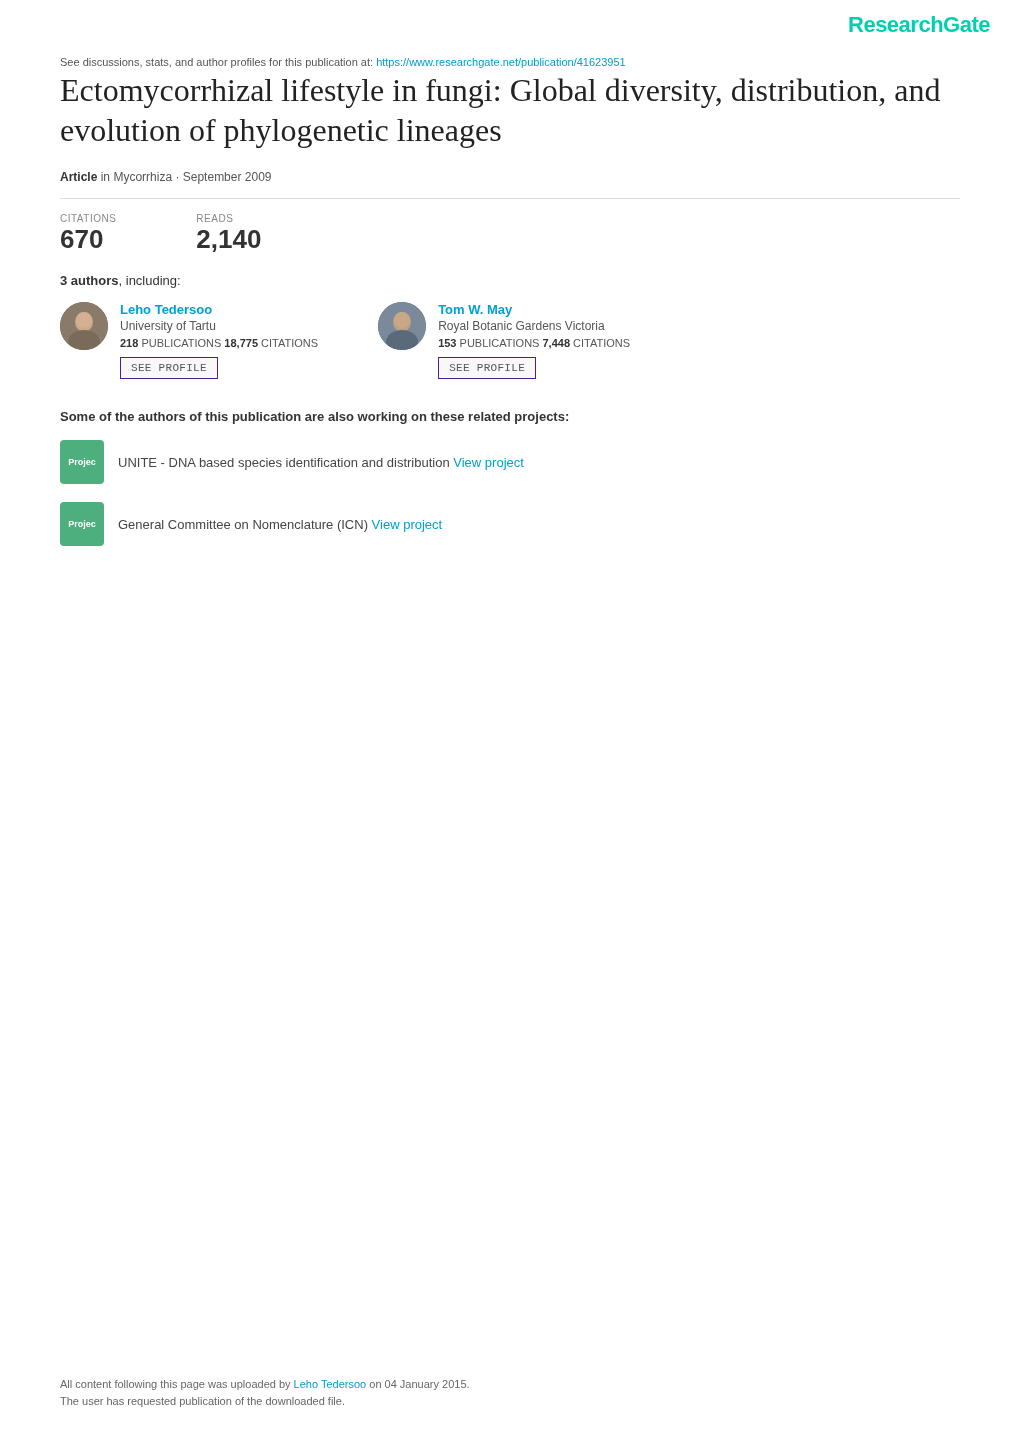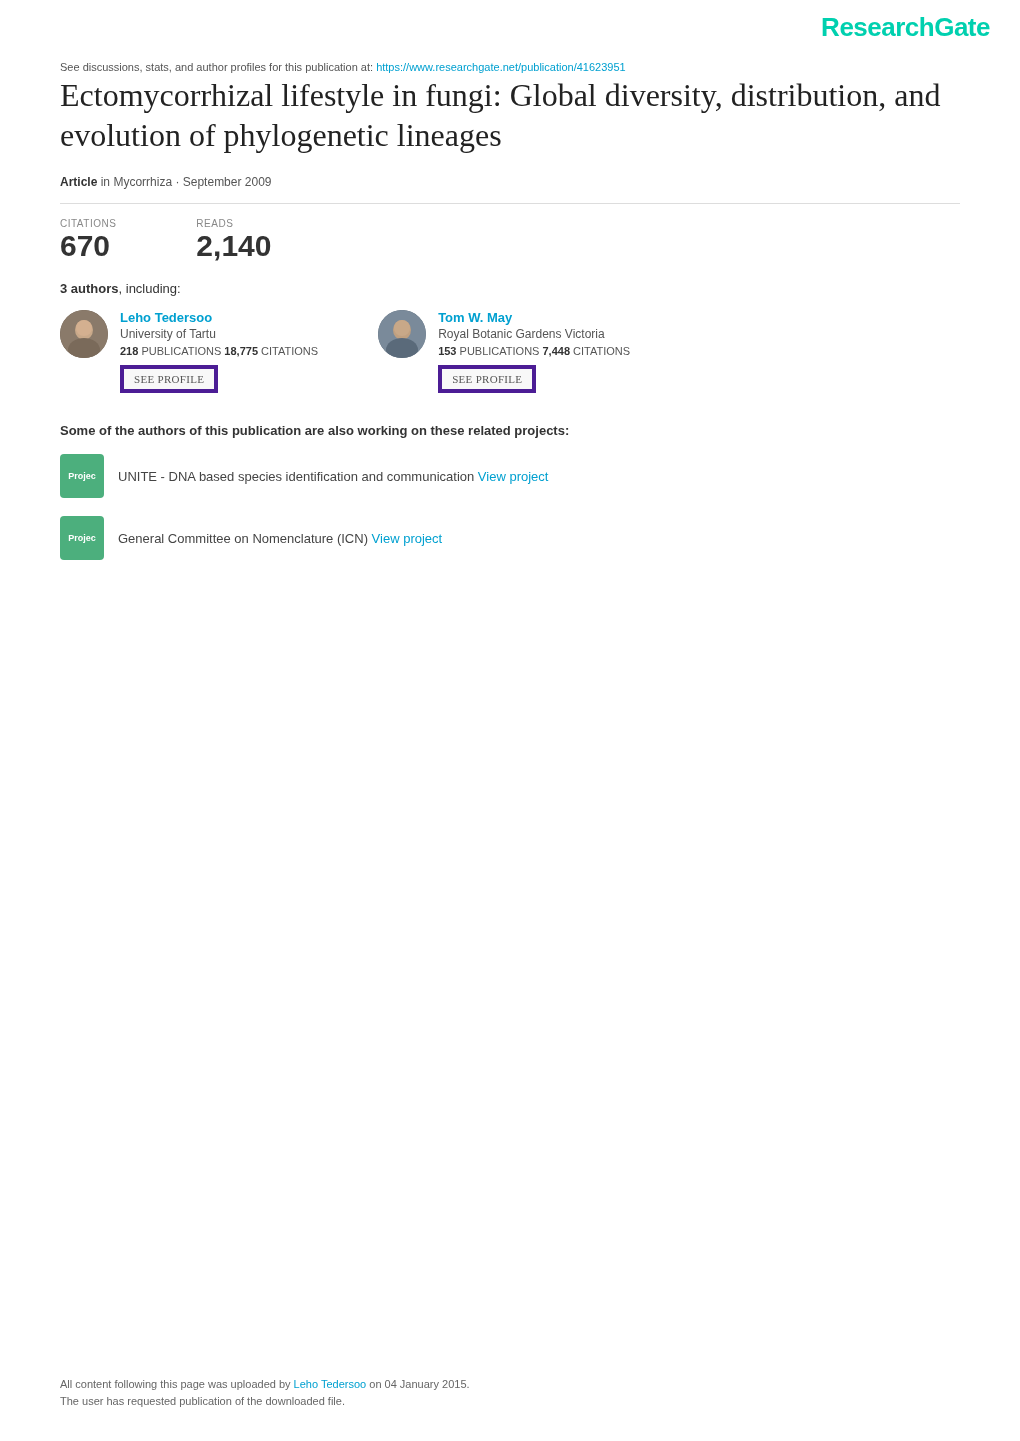--- a/index.html
+++ b/index.html
@@ -12,21 +12,21 @@
       min-height: 1441px;
       position: relative;
     }
     .header-bar {
       display: flex;
       justify-content: flex-end;
       padding: 12px 30px 8px 30px;
     }
     .researchgate-logo {
       color: #00d0af;
-      font-size: 26px;
+      font-size: 22px;
       font-weight: bold;
       font-family: Arial, sans-serif;
       letter-spacing: -0.5px;
     }
     .main-content {
       padding: 10px 60px 40px 60px;
     }
     .top-link {
       font-size: 11px;
       color: #555;
@@ -72,21 +72,21 @@
       margin-bottom: 18px;
       font-family: Arial, sans-serif;
     }
     .stat-block .stat-label {
       font-size: 10px;
       color: #888;
       text-transform: uppercase;
       letter-spacing: 0.5px;
     }
     .stat-block .stat-value {
-      font-size: 30px;
+      font-size: 26px;
       color: #333;
       font-weight: bold;
     }
     .authors-heading {
       font-size: 13px;
       font-family: Arial, sans-serif;
       color: #333;
       margin-bottom: 14px;
     }
     .authors-heading strong {
@@ -141,27 +141,27 @@
       font-size: 11px;
       color: #555;
       margin-bottom: 8px;
     }
     .author-pubs strong {
       color: #333;
       font-weight: bold;
     }
     .see-profile-btn {
       display: inline-block;
-      border: 4px solid #4c1d95;
+      border: 1px solid #4c1d95;
       padding: 4px 10px;
       font-size: 11px;
       color: #555;
       background: #f8f8f8;
       cursor: pointer;
-      font-family: Liberation Serif, serif;
+      font-family: Liberation Mono, monospace;
       letter-spacing: 0.3px;
     }
     .section-heading {
       font-size: 13px;
       font-family: Arial, sans-serif;
       font-weight: bold;
       color: #333;
       margin-bottom: 16px;
     }
     .project-item {
@@ -301,21 +301,21 @@
 
   </div>
 
   <div class="section-heading">Some of the authors of this publication are also working on these related projects:</div>
 
   <div class="project-item">
     <div class="project-badge project-badge-green">
       <span>Projec</span>
     </div>
     <div class="project-text">
-      <span>UNITE - DNA based species identification and communication</span>
+      <span>UNITE - DNA based species identification and distribution</span>
       <span> </span>
       <a href="#">View project</a>
     </div>
   </div>
 
   <div class="project-item">
     <div class="project-badge project-badge-green">
       <span>Projec</span>
     </div>
     <div class="project-text">

